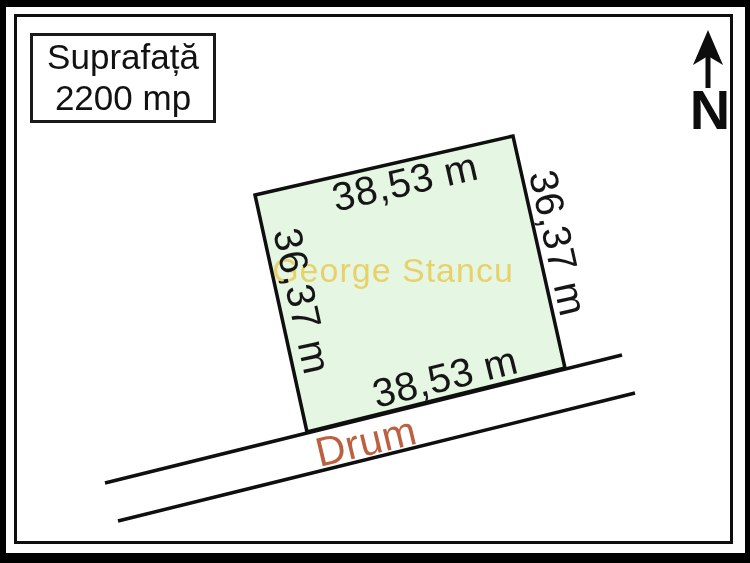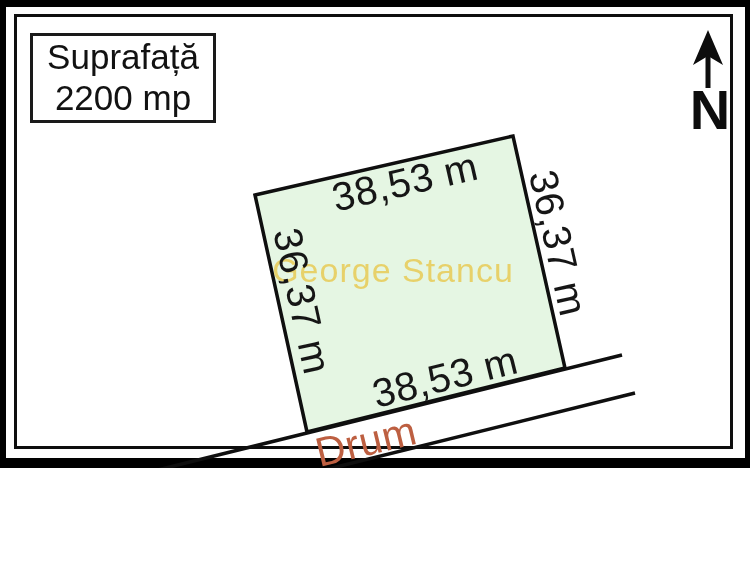--- a/index.html
+++ b/index.html
@@ -1,19 +1,19 @@
 <!DOCTYPE html>
 <html><head>
 <meta charset="utf-8">
 <style>
   html, body { margin: 0; padding: 0; background: #ffffff; }
   .canvas {
     position: relative;
     width: 750px;
-    height: 468px;
+    height: 563px;
     background: #000000;
     font-family: "Liberation Sans", sans-serif;
     overflow: hidden;
   }
   .paper {
     position: absolute;
     left: 6px; top: 7px; right: 5px; bottom: 10px;
     background: #fdfdfd;
   }
   .inner-frame {

